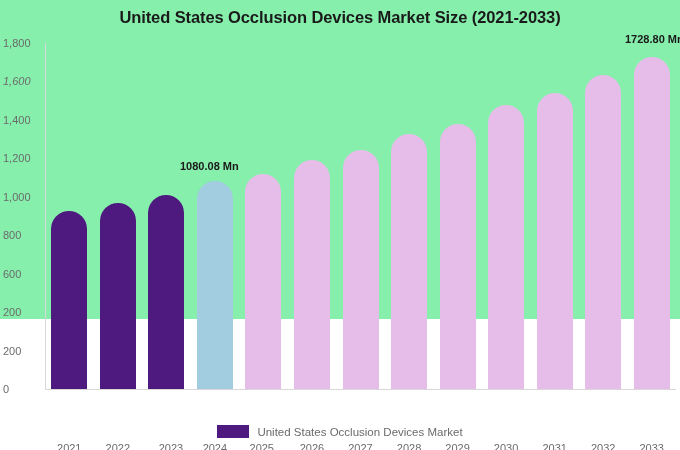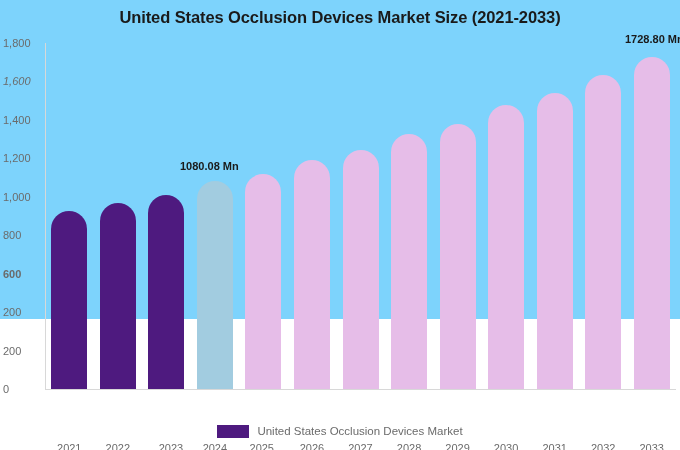--- a/index.html
+++ b/index.html
@@ -7,21 +7,21 @@
   body {
     background:#ffffff;
     font-family:"Liberation Sans", sans-serif;
     overflow:hidden;
     position:relative;
   }
   #chart-root {
     position:relative;
     width:680px;
     height:319px;
-    background:#7dd3fc;
+    background:#86efac;
   }
   
   .chart-title {
     position:absolute;
     top:8px; left:0; width:680px;
     text-align:center;
     font-size:16.5px;
     font-weight:bold;
     color:#1a1a1a;
     letter-spacing:-0.1px;
@@ -101,21 +101,21 @@
   }
   #label-base { left:180px; top:160px; }
   #label-last { left:625px; top:33px; }
   
   .legend {
     position:absolute;
     left:0; top:425px;
     width:680px;
     display:flex;
     justify-content:center;
-    align-items:flex-start;
+    align-items:center;
     gap:8px;
   }
   .legend-swatch {
     width:32px; height:13px;
     background:#4E1A7F;
     display:inline-block;
   }
   .legend-label {
     font-size:11.5px;
     color:#6b6b6b;
@@ -126,21 +126,21 @@
 <body>
 
 <div id="chart-root">
 
   <div class="chart-title">United States Occlusion Devices Market Size (2021-2033)</div>
 
   <div id="y-ticks">
       <div class="y-tick" style="top: 389px;">0</div>
       <div class="y-tick" style="top: 350.556px;">200</div>
       <div class="y-tick" style="top: 312.111px;">200</div>
-      <div class="y-tick" style="top: 273.667px; font-weight: bold;">600</div>
+      <div class="y-tick" style="top: 273.667px;">600</div>
       <div class="y-tick" style="top: 235.222px;">800</div>
       <div class="y-tick" style="top: 196.778px;">1,000</div>
       <div class="y-tick" style="top: 158.333px;">1,200</div>
       <div class="y-tick" style="top: 119.889px;">1,400</div>
       <div class="y-tick" style="top: 81.4444px; font-style: italic;">1,600</div>
       <div class="y-tick" style="top: 43px;">1,800</div>
     </div>
 
   <div class="y-axis-line"></div>
   <div class="x-axis-line"></div>

